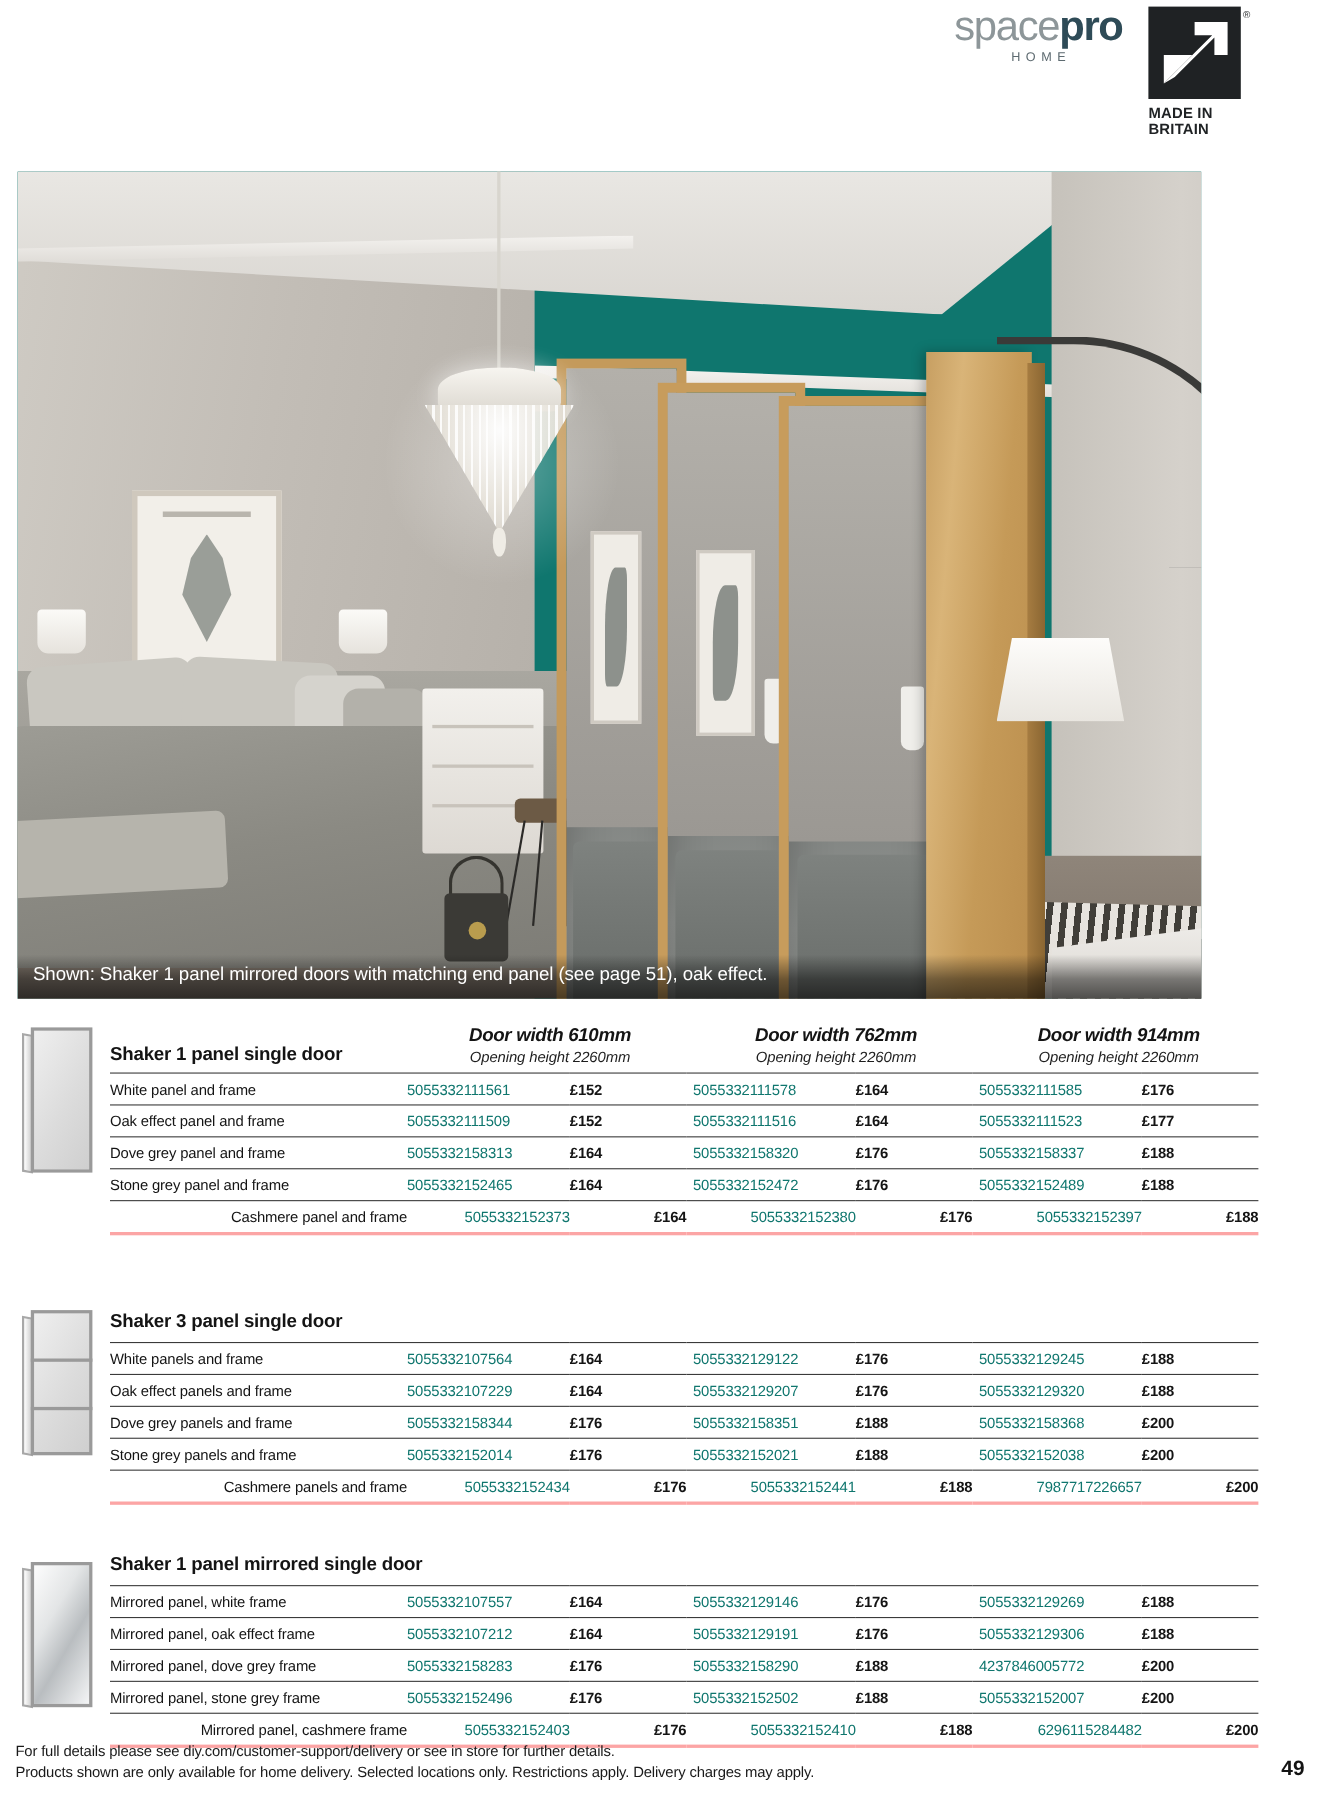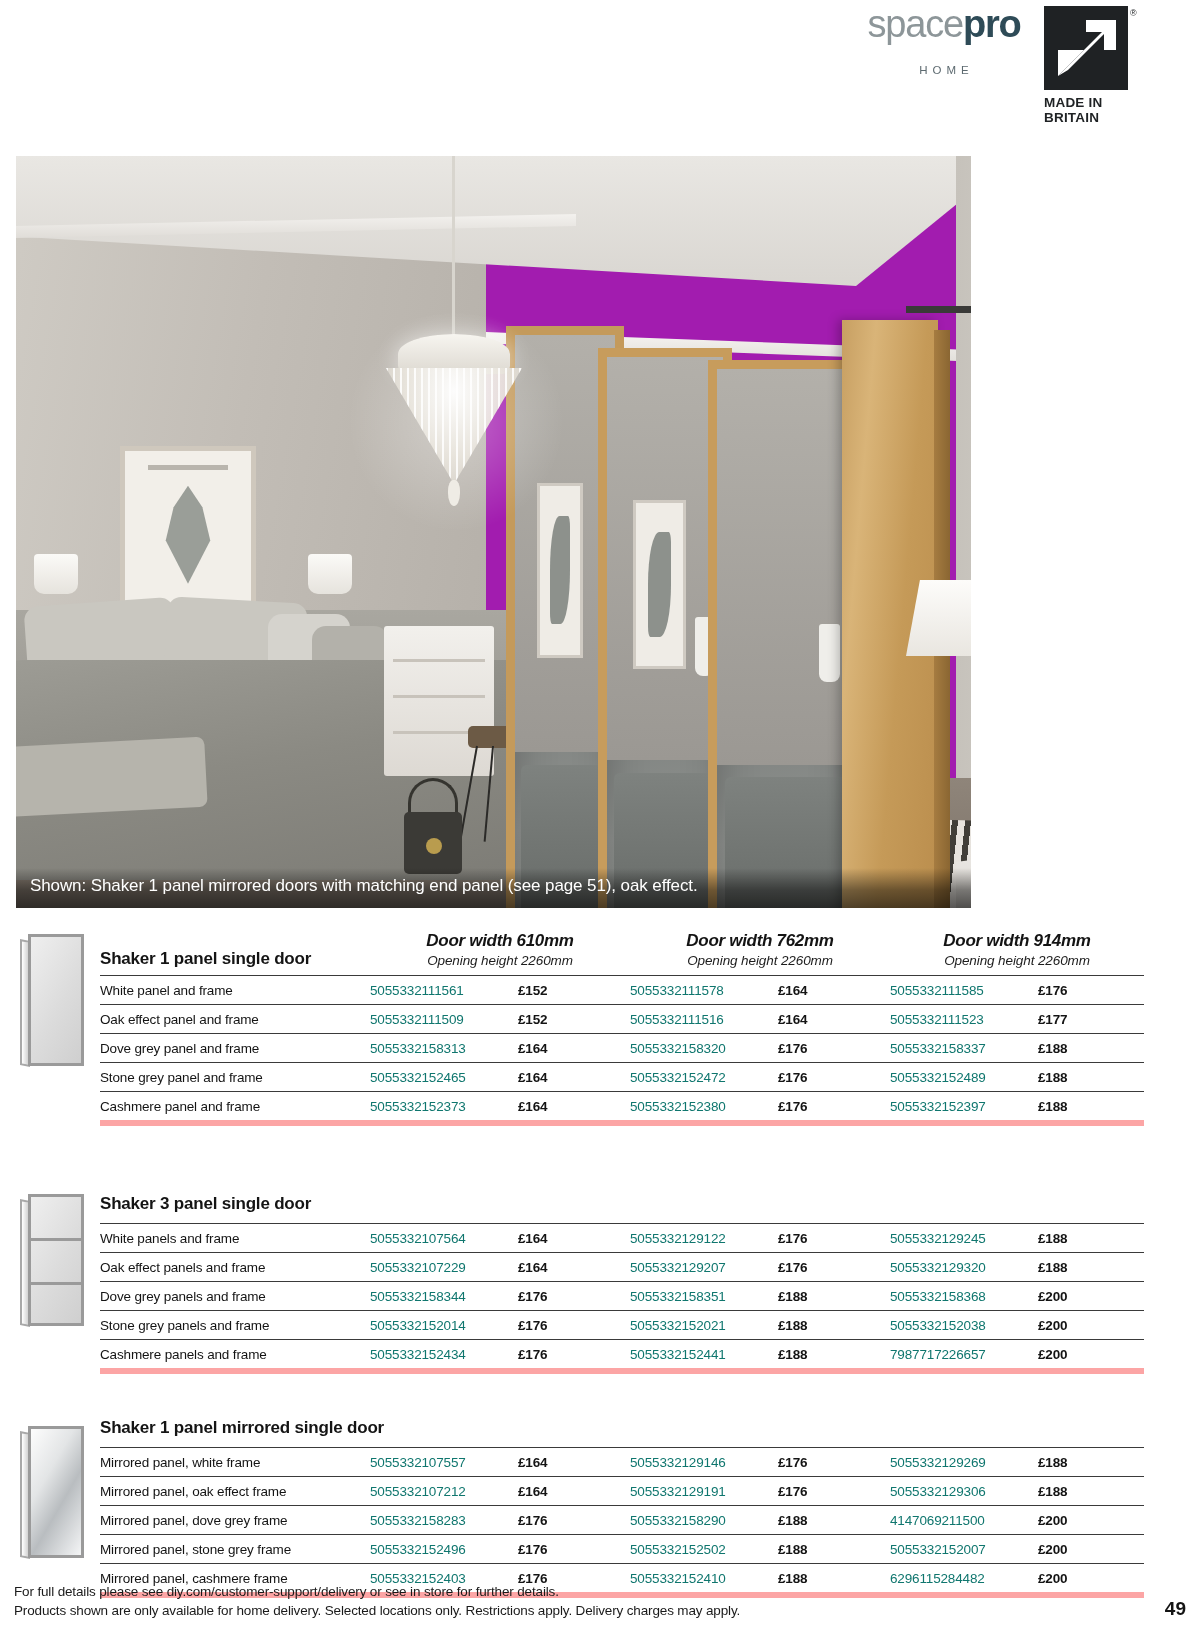--- a/index.html
+++ b/index.html
@@ -21,21 +21,21 @@
     width: 196px; text-align: center;
   }
   .brand-word {
     font-size: 38px; letter-spacing: -1.2px; font-weight: 400;
     line-height: 40px; white-space: nowrap;
   }
   .brand-space { color: #8d9699; }
   .brand-pro  { color: #2e4b57; font-weight: 600; }
   .brand-sub {
     font-size: 11.5px; letter-spacing: 5px; color: #5d6a70;
-    margin-top: 20px; padding-left: 5px;
+    margin-top: 2px; padding-left: 5px;
   }
   .mib {
     position: absolute; left: 1044px; top: 6px; width: 98px;
   }
   .mib-mark { position: relative; width: 84px; height: 84px; }
   .mib-sq {
     position: absolute; inset: 0; background: #1f2224;
   }
   .mib-arrow { position: absolute; inset: 0; }
   .mib-reg {
@@ -43,22 +43,22 @@
     font-size: 9px; color: #1f2224;
   }
   .mib-text {
     margin-top: 5px; font-size: 13.5px; font-weight: 700;
     line-height: 15px; letter-spacing: .2px; color: #1f2224;
   }
 
   
   .hero {
     position: absolute; left: 16px; top: 156px;
-    width: 955px; height: 752px; overflow: hidden;
-    background: #a21caf;
+    width: 1076px; height: 752px; overflow: hidden;
+    background: #0f766e;
   }
   .hero-scene { position: absolute; inset: 0; }
 
   
   .wall-left {
     position: absolute; left: 0; top: 0; width: 470px; height: 752px;
     background: linear-gradient(100deg,#cfcbc4 0%,#c2bdb6 45%,#b4afa8 100%);
   }
   .ceiling {
     position: absolute; left: 0; top: 0; width: 1000px; height: 130px;
@@ -334,21 +334,21 @@
   .hdr-group .h {
     display: block; font-size: 13.5px; font-weight: 400; color: #1d1d1d;
     line-height: 18px; letter-spacing: -.1px;
   }
   table.pricing td {
     border-top: 1px solid #3a3a3a;
     padding: 7px 0 6px 0;
     font-size: 13.5px;
     letter-spacing: -.15px;
   }
-  table.pricing tbody tr:last-child td { border-bottom: 6px solid #fca5a5; }
+  table.pricing tbody tr:last-child td { border-bottom: 3px solid #fca5a5; text-align: right; }
   td.name  { text-align: left; }
   td.code  { text-align: left; color: #0f766e; }
   td.price { text-align: left; font-weight: 700; }
   td.gap   { border-top: 1px solid #3a3a3a; }
 
   
   .section-title {
     font-size: 17px; font-weight: 700; letter-spacing: -.2px;
     margin-left: 100px; margin-bottom: 9px;
   }
@@ -707,21 +707,21 @@
               <td class="price">£188</td>
             </tr>
           <tr>
               <td class="name">Mirrored panel, dove grey frame</td>
               <td class="code">5055332158283</td>
               <td class="price">£176</td>
               <td class="gap"></td>
               <td class="code">5055332158290</td>
               <td class="price">£188</td>
               <td class="gap"></td>
-              <td class="code">4147069211500</td>
+              <td class="code">4237846005772</td>
               <td class="price">£200</td>
             </tr>
           <tr>
               <td class="name">Mirrored panel, stone grey frame</td>
               <td class="code">5055332152496</td>
               <td class="price">£176</td>
               <td class="gap"></td>
               <td class="code">5055332152502</td>
               <td class="price">£188</td>
               <td class="gap"></td>

